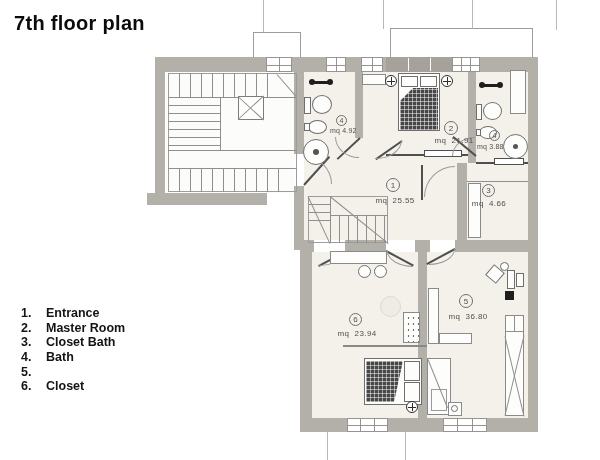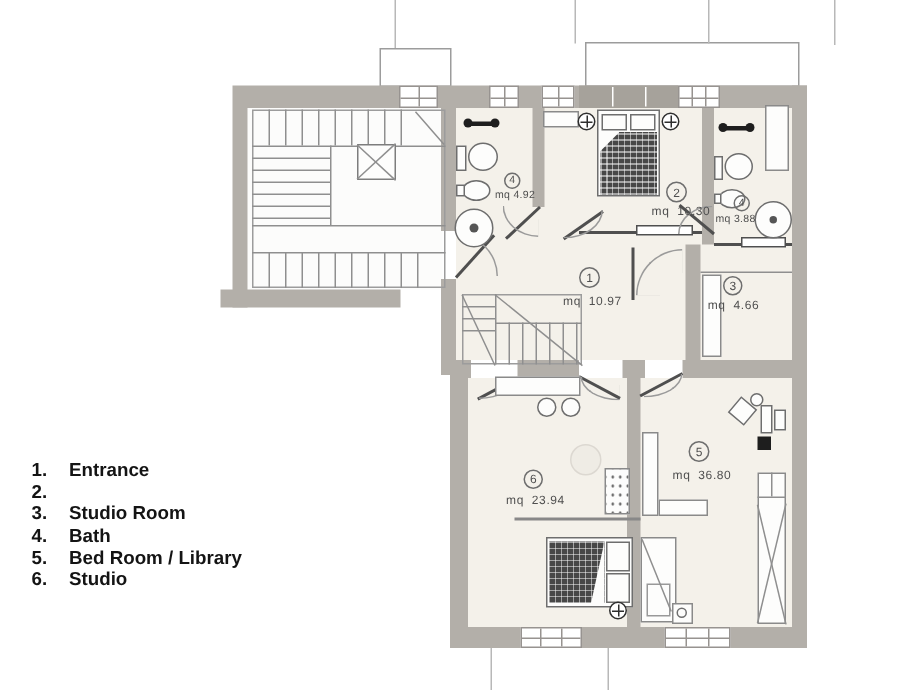--- a/index.html
+++ b/index.html
@@ -230,53 +230,54 @@
   <i class="line" style="left:514px;top:315px;width:1px;height:16px"></i>
   <i class="diag" style="left:505px;top:336px;width:82px;transform:rotate(76.6deg)"></i>
   <i class="diag" style="left:505px;top:415px;width:82px;transform:rotate(-76.6deg)"></i>
   <i class="outw" style="left:427px;top:358px;width:24px;height:57px"></i>
   <i class="outw" style="left:431px;top:389px;width:16px;height:22px;border-color:#999"></i>
   <i class="diag" style="left:428px;top:359px;width:52px;transform:rotate(68deg)"></i>
   <i class="outw" style="left:448px;top:402px;width:14px;height:14px"></i>
   <i class="fix rnd" style="left:451px;top:405px;width:7px;height:7px"></i>
 
   <i class="num" style="left:386px;top:178px;width:14px;height:14px;line-height:13px">1</i>
-  <i class="mq" style="left:371px;top:196px;width:48px">mq  10.97</i>
+  <i class="mq" style="left:371px;top:196px;width:48px">mq  25.55</i>
   <i class="num" style="left:444px;top:121px;width:14px;height:14px;line-height:13px">2</i>
-  <i class="mq" style="left:432px;top:136px;width:44px">mq  10.30</i>
+  <i class="mq" style="left:432px;top:136px;width:44px">mq  21.91</i>
   <i class="num" style="left:482px;top:184px;width:13px;height:13px;line-height:12px">3</i>
   <i class="mq" style="left:470px;top:199px;width:38px">mq  4.66</i>
   <i class="num" style="left:336px;top:115px;width:11px;height:11px;line-height:10px;font-size:7px">4</i>
   <i class="mq mqs" style="left:330px;top:127px;width:26px">mq 4.92</i>
   <i class="num" style="left:489px;top:130px;width:11px;height:11px;line-height:10px;font-size:7px">4</i>
   <i class="mq mqs" style="left:477px;top:143px;width:26px">mq 3.88</i>
   <i class="num" style="left:459px;top:294px;width:14px;height:14px;line-height:13px">5</i>
   <i class="mq" style="left:444px;top:312px;width:48px">mq  36.80</i>
   <i class="num" style="left:349px;top:313px;width:13px;height:13px;line-height:12px">6</i>
   <i class="mq" style="left:333px;top:329px;width:48px">mq  23.94</i>
 
+  <div class="title">7th floor plan</div>
   <div class="legend">
     <div class="lrow">
       <span class="lnum">1.</span>
       <span>Entrance</span>
     </div>
     <div class="lrow">
       <span class="lnum">2.</span>
+      <span>Master Room</span>
     </div>
     <div class="lrow">
       <span class="lnum">3.</span>
-      <span>Studio Room</span>
+      <span>Closet Bath</span>
     </div>
     <div class="lrow">
       <span class="lnum">4.</span>
       <span>Bath</span>
     </div>
     <div class="lrow">
       <span class="lnum">5.</span>
-      <span>Bed Room / Library</span>
     </div>
     <div class="lrow">
       <span class="lnum">6.</span>
-      <span>Studio</span>
+      <span>Closet</span>
     </div>
   </div>
 
 </div>
 
 </body></html>

